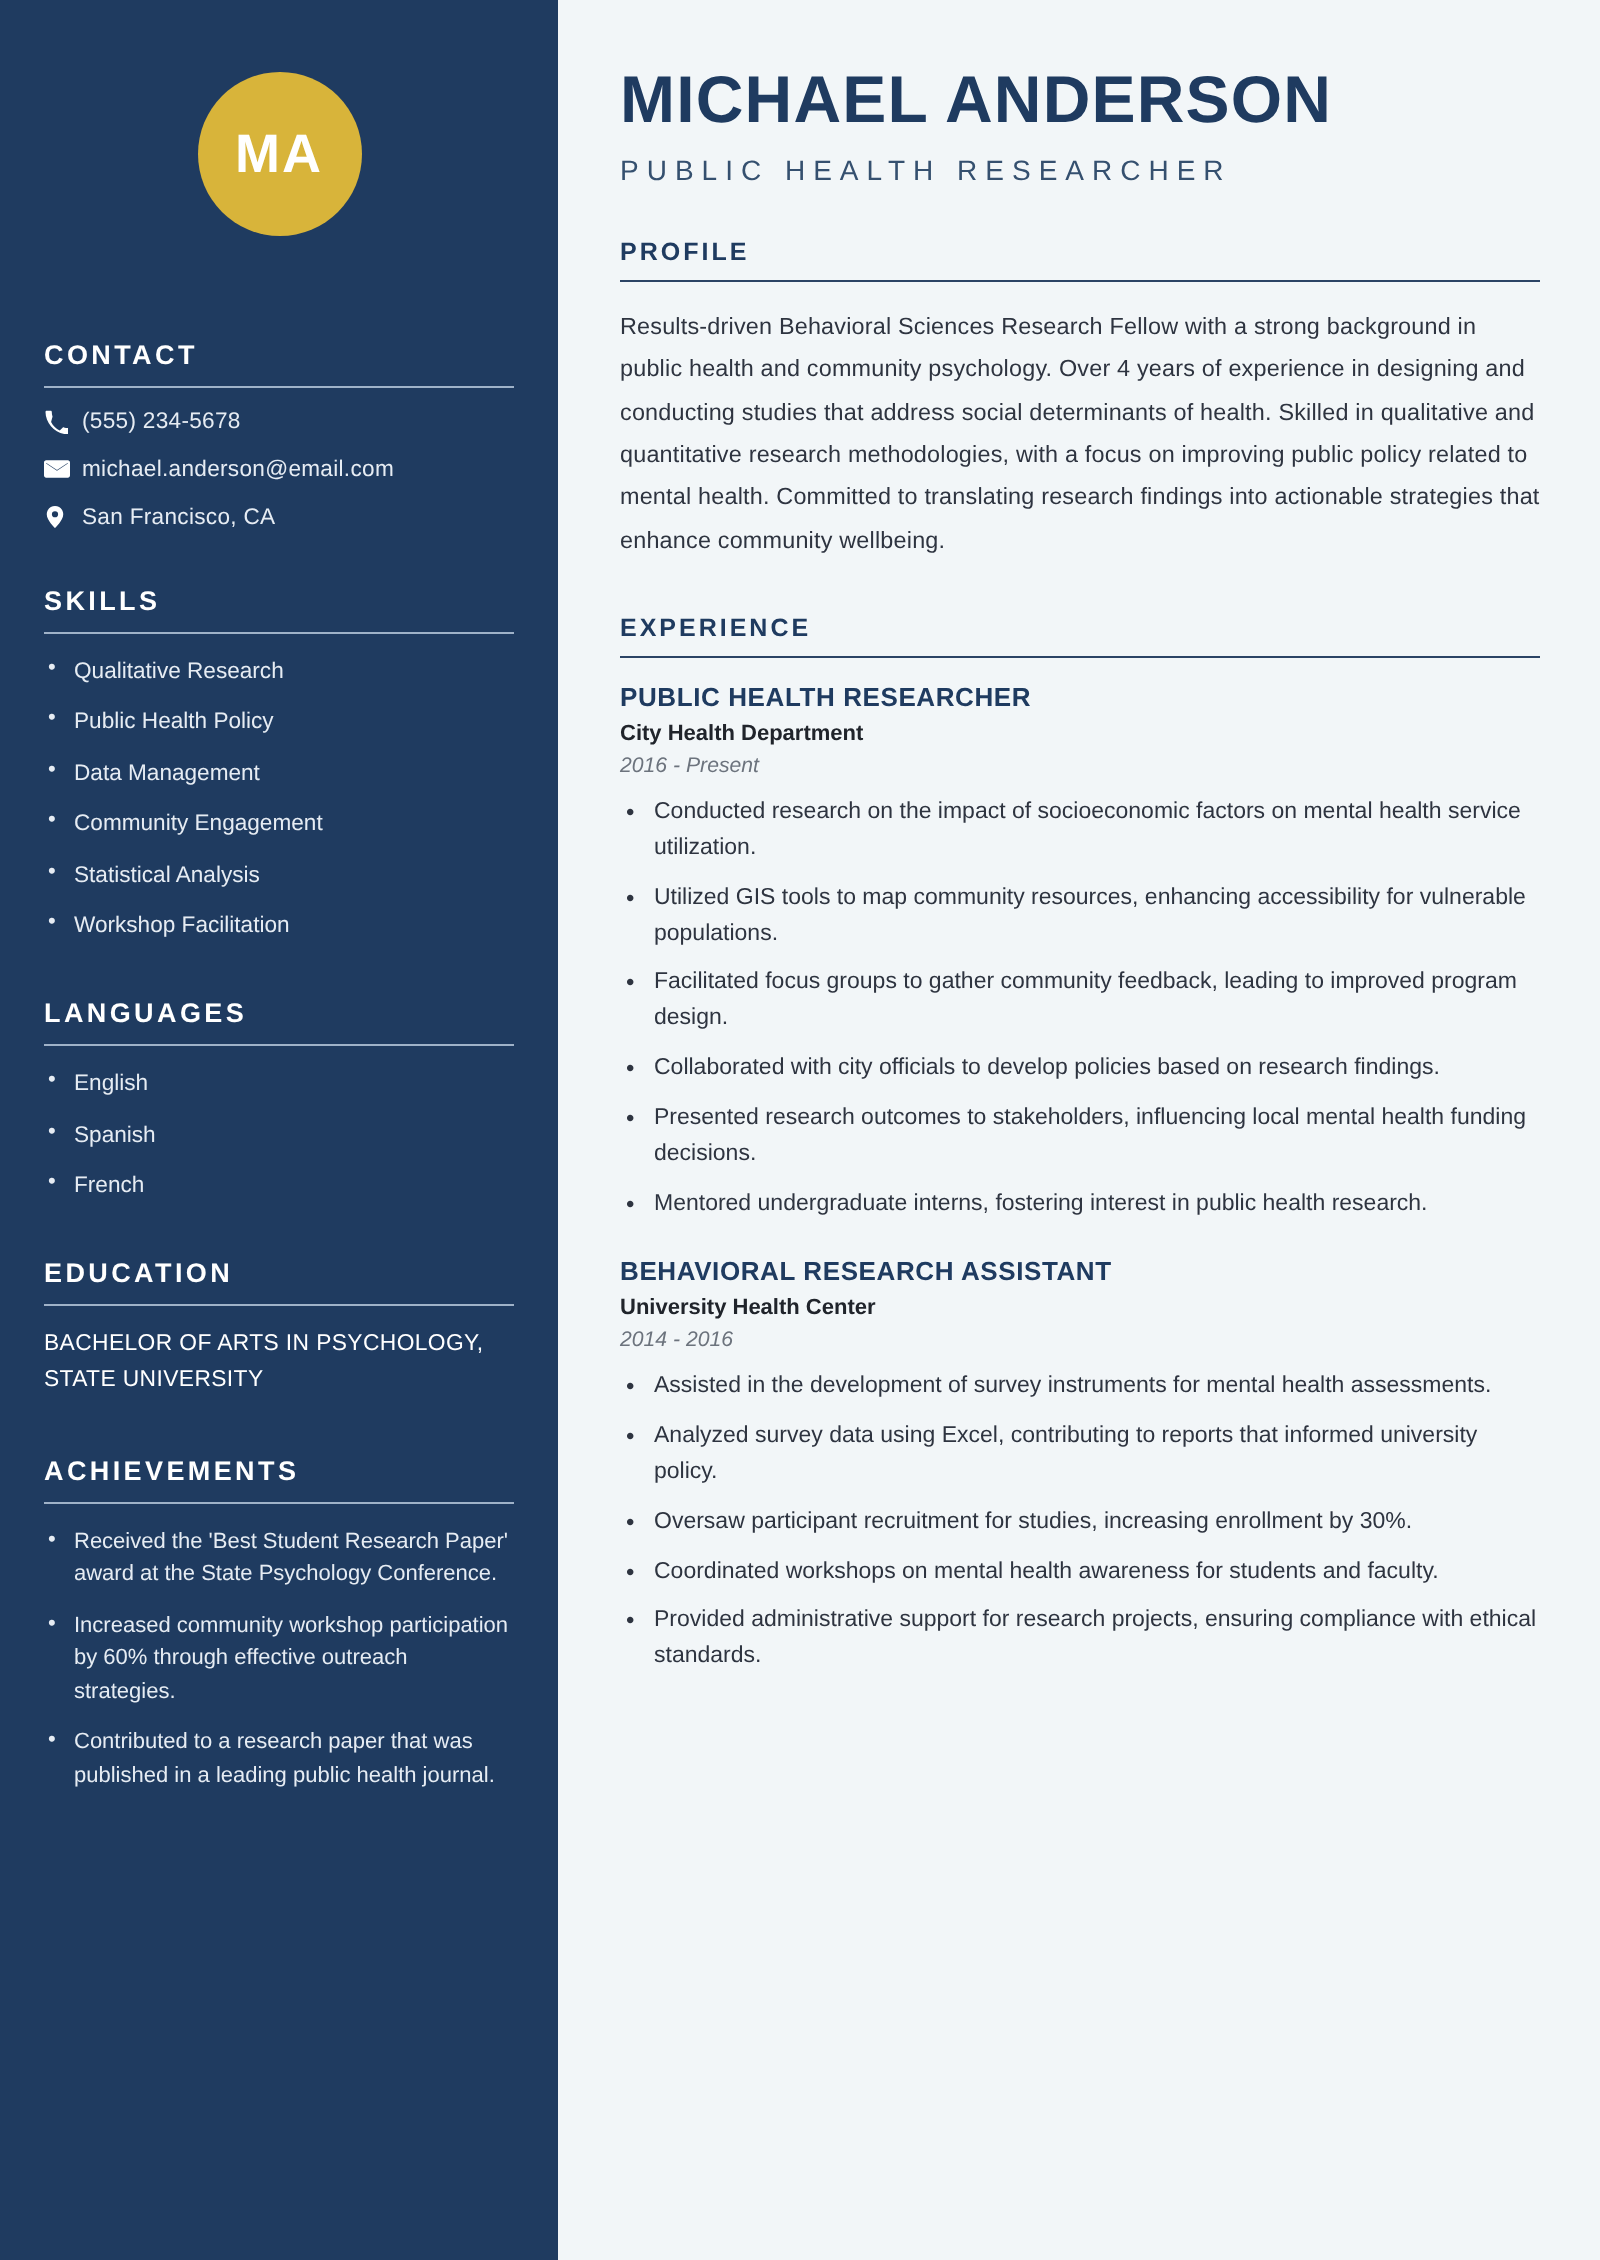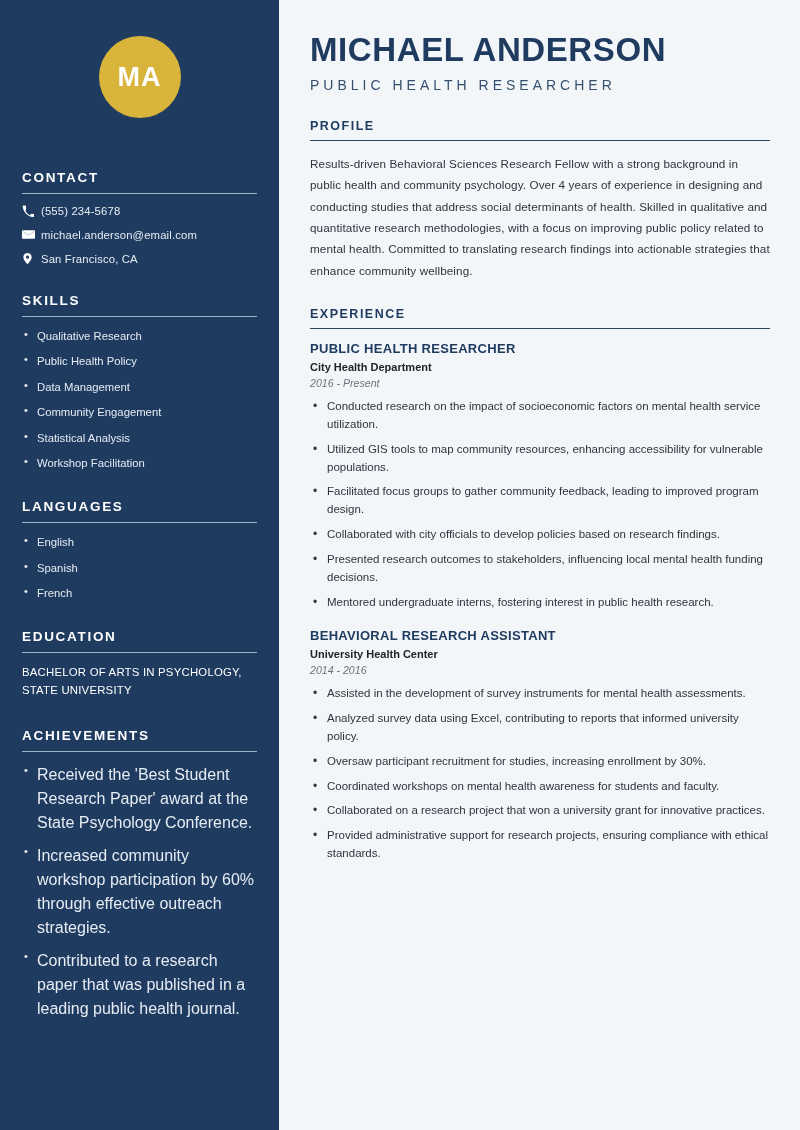--- a/index.html
+++ b/index.html
@@ -47,21 +47,21 @@
     content: "•"; position: absolute; left: 2px; top: -1px;
     color: #e6ecf3; font-size: 11px;
   }
   .edu-entry {
     font-size: 11.4px; font-weight: normal; color: #ffffff;
     text-transform: uppercase; line-height: 1.55; letter-spacing: .2px;
   }
   .ach-list { list-style: none; }
   .ach-list li {
     position: relative; padding-left: 15px; margin-bottom: 9px;
-    font-size: 16px; color: #e6ecf3; line-height: 1.5;
+    font-size: 11px; color: #e6ecf3; line-height: 1.5;
   }
   .ach-list li::before {
     content: "•"; position: absolute; left: 2px; top: -1px; color: #e6ecf3; font-size: 11px;
   }
 
   
   .main {
     flex: 1; height: 1130px; background: #f2f6f8;
     padding: 32px 30px 0 31px;
   }
@@ -219,21 +219,20 @@
 
       <div class="job">
         <div class="job-title">BEHAVIORAL RESEARCH ASSISTANT</div>
         <div class="job-company">University Health Center</div>
         <div class="job-dates">2014 - 2016</div>
         <ul class="job-list">
           <li>Assisted in the development of survey instruments for mental health assessments.</li>
           <li>Analyzed survey data using Excel, contributing to reports that informed university policy.</li>
           <li>Oversaw participant recruitment for studies, increasing enrollment by 30%.</li>
           <li>Coordinated workshops on mental health awareness for students and faculty.</li>
-          <li>Collaborated on a research project that won a university grant for innovative practices.</li>
           <li>Provided administrative support for research projects, ensuring compliance with ethical standards.</li>
         </ul>
       </div>
 
     </section>
 
   </main>
 </div>
 
 </body></html>

